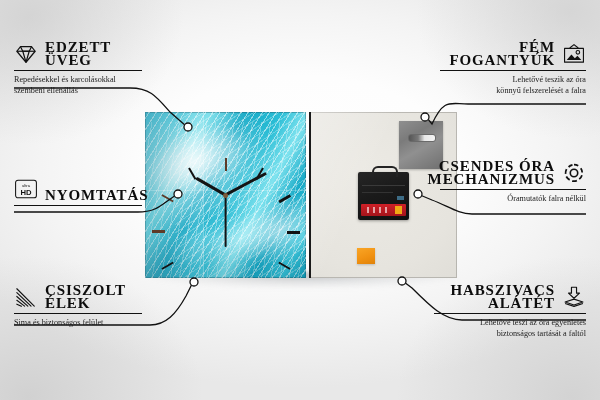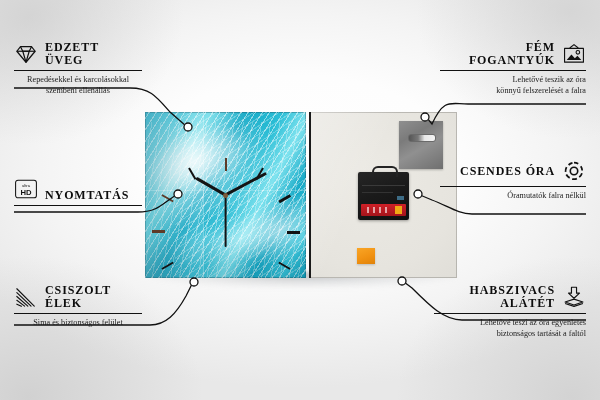--- a/index.html
+++ b/index.html
@@ -108,31 +108,31 @@
     box-shadow:0 1px 2px rgba(0,0,0,.18);
   }
   #back-shine{position:absolute;left:0;top:0;width:148px;height:166px;
     background:linear-gradient(115deg, rgba(255,255,255,.35) 0%, rgba(255,255,255,0) 40%);}
 
   
   .callout{position:absolute;}
   .cl-head{display:flex;align-items:center;gap:7px;}
   .cl-title{
     font-family:"Liberation Serif", serif;
-    font-size:12px;font-weight:700;letter-spacing:.9px;color:#0d0d0d;
+    font-size:15px;font-weight:700;letter-spacing:.9px;color:#0d0d0d;
     line-height:12.5px;text-transform:uppercase;white-space:nowrap;
   }
   .cl-rule{height:1px;background:#111;margin:4px 0 4px 0;}
   .cl-sub{
     font-family:"Liberation Serif", serif;
     font-size:8.2px;line-height:10.5px;color:#1c1c1c;white-space:pre-line;
   }
   .left .cl-head{justify-content:flex-start;}
   .left .cl-title{text-align:left;}
-  .left .cl-sub{text-align:center;}
+  .left .cl-sub{text-align:left;}
   .right .cl-head{justify-content:flex-end;}
   .right .cl-title{text-align:right;}
   .right .cl-sub{text-align:right;}
 
   .ico{width:24px;height:22px;flex:0 0 24px;display:block;}
   .ico svg{display:block;width:100%;height:100%;}
 
   
   #links{position:absolute;left:0;top:0;width:600px;height:400px;pointer-events:none;}
   #links path{fill:none;stroke:#111;stroke-width:1.3;}
@@ -316,21 +316,21 @@
           </svg>
       </span>
     </div>
     <div class="cl-rule"></div>
     <div class="cl-sub">Lehetővé teszik az óra
 könnyű felszerelését a falra</div>
   </div>
 
   <div class="callout right" style="right:14px;top:160px;width:146px;">
     <div class="cl-head">
-      <span class="cl-title"><span>CSENDES ÓRA</span><br></span>
+      <span class="cl-title"><span>CSENDES ÓRA</span><br><span>MECHANIZMUS</span></span>
       <span class="ico">
         <svg viewBox="0 0 26 26">
             <g fill="none" stroke="#111" stroke-width="2.1">
           <path d="M13 3.2 a9.8 9.8 0 0 1 5.0 1.35 M21.0 7.3 a9.8 9.8 0 0 1 1.7 5.1 M22.4 15.6 a9.8 9.8 0 0 1 -3.2 4.6 M16.4 22.0 a9.8 9.8 0 0 1 -5.6 .5 M7.9 21.1 a9.8 9.8 0 0 1 -4.0 -4.0 M3.1 14.0 a9.8 9.8 0 0 1 1.1 -5.5 M6.6 5.9 a9.8 9.8 0 0 1 4.6 -2.5"></path>
           <circle cx="13" cy="13" r="4.4" stroke-width="1.9"></circle>
         </g>
           </svg>
       </span>
     </div>
     <div class="cl-rule"></div>

